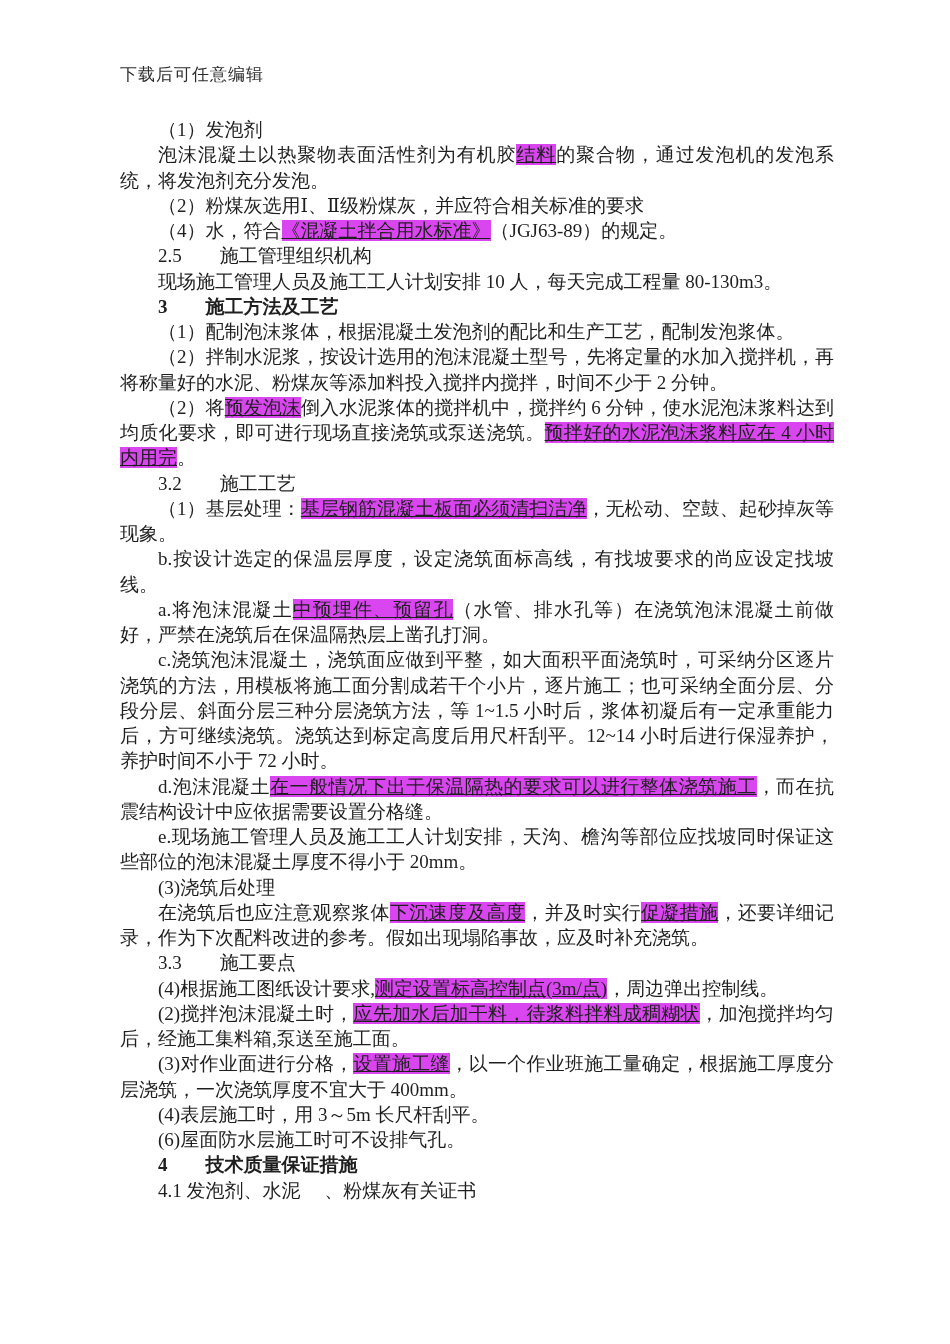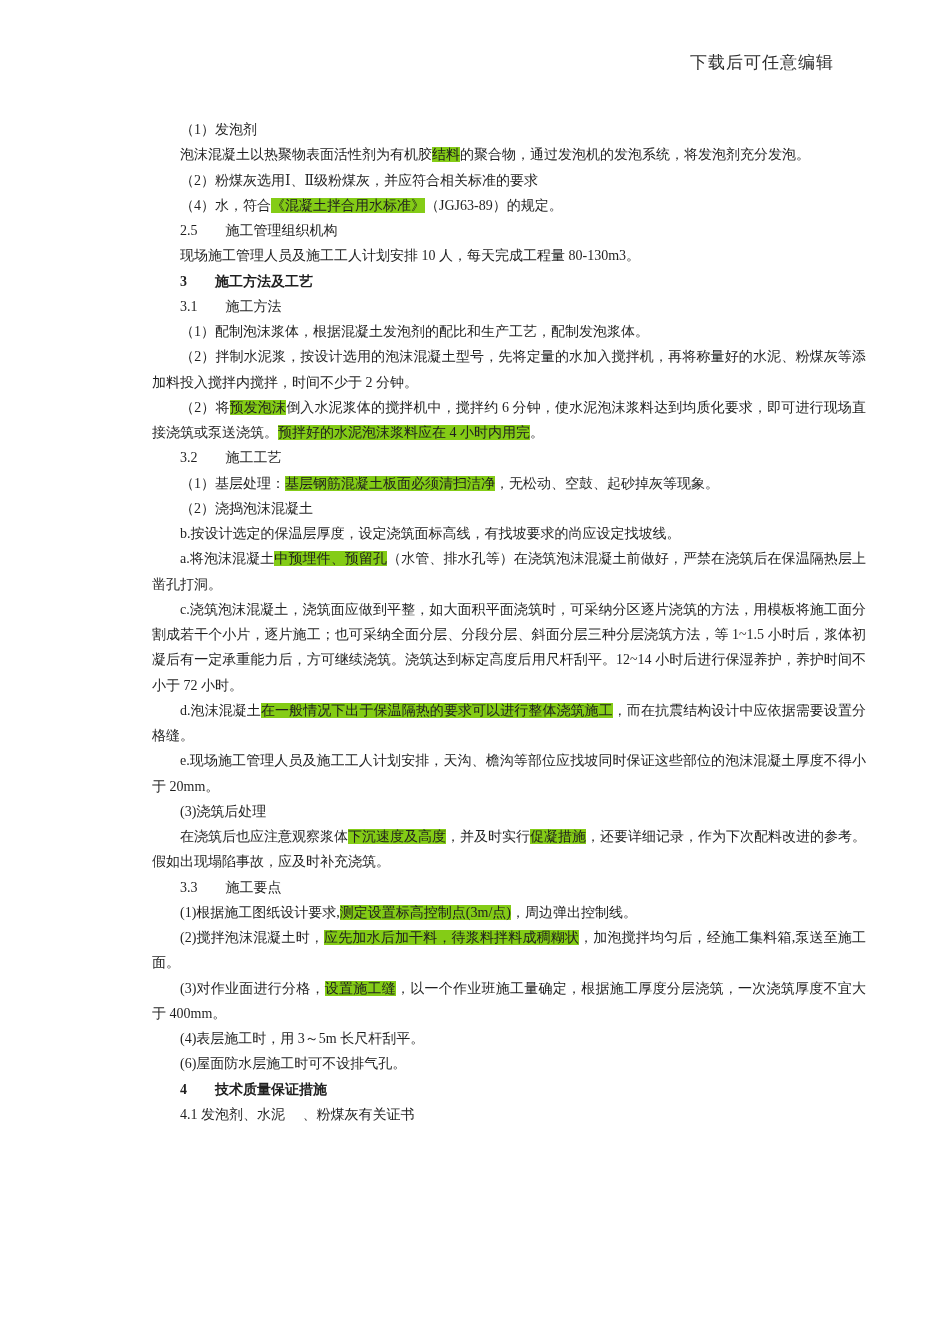--- a/index.html
+++ b/index.html
@@ -11,79 +11,77 @@
     position: relative;
     width: 950px;
     height: 1344px;
     background: #ffffff;
     overflow: hidden;
     font-family: "Liberation Serif", "DejaVu Serif", serif;
     color: #1f1f1f;
   }
   .page-header {
     position: absolute;
-    top: 51px;
+    top: 63px;
     left: 120px;
     width: 714px;
-    text-align: right;
+    text-align: left;
     font-size: 17px;
     letter-spacing: 1px;
     color: #2b2b2b;
   }
   .doc-body {
     position: absolute;
     top: 117px;
     left: 120px;
     width: 714px;
-    font-size: 14px;
+    font-size: 19px;
     line-height: 25.25px;
     text-align: justify;
-    margin-left: 32px;
   }
   .para {
     margin: 0;
     padding: 0;
     text-indent: 2em;
   }
   .para.h-bold {
     font-weight: bold;
   }
   .hl {
-    background: #84cc16;
+    background: #d946ef;
+    text-decoration: underline;
   }
 </style>
 </head>
 <body>
 
 <div class="page">
   <div class="page-header">下载后可任意编辑</div>
   <div class="doc-body" id="doc-body">
       <p class="para"><span>（1）发泡剂</span></p>
       <p class="para"><span>泡沫混凝土以热聚物表面活性剂为有机胶</span><span class="hl">结料</span><span>的聚合物，通过发泡机的发泡系统，将发泡剂充分发泡。</span></p>
       <p class="para"><span>（2）粉煤灰选用Ⅰ、Ⅱ级粉煤灰，并应符合相关标准的要求</span></p>
       <p class="para"><span>（4）水，符合</span><span class="hl">《混凝土拌合用水标准》</span><span>（JGJ63-89）的规定。</span></p>
       <p class="para"><span>2.5　　施工管理组织机构</span></p>
       <p class="para"><span>现场施工管理人员及施工工人计划安排 10 人，每天完成工程量 80-130m3。</span></p>
       <p class="para h-bold"><span>3　　施工方法及工艺</span></p>
-      <p class="para"><span>3.1　　施工方法</span></p>
       <p class="para"><span>（1）配制泡沫浆体，根据混凝土发泡剂的配比和生产工艺，配制发泡浆体。</span></p>
       <p class="para"><span>（2）拌制水泥浆，按设计选用的泡沫混凝土型号，先将定量的水加入搅拌机，再将称量好的水泥、粉煤灰等添加料投入搅拌内搅拌，时间不少于 2 分钟。</span></p>
       <p class="para"><span>（2）将</span><span class="hl">预发泡沫</span><span>倒入水泥浆体的搅拌机中，搅拌约 6 分钟，使水泥泡沫浆料达到均质化要求，即可进行现场直接浇筑或泵送浇筑。</span><span class="hl">预拌好的水泥泡沫浆料应在 4 小时内用完</span><span>。</span></p>
       <p class="para"><span>3.2　　施工工艺</span></p>
       <p class="para"><span>（1）基层处理：</span><span class="hl">基层钢筋混凝土板面必须清扫洁净</span><span>，无松动、空鼓、起砂掉灰等现象。</span></p>
-      <p class="para"><span>（2）浇捣泡沫混凝土</span></p>
       <p class="para"><span>b.按设计选定的保温层厚度，设定浇筑面标高线，有找坡要求的尚应设定找坡线。</span></p>
       <p class="para"><span>a.将泡沫混凝土</span><span class="hl">中预埋件、预留孔</span><span>（水管、排水孔等）在浇筑泡沫混凝土前做好，严禁在浇筑后在保温隔热层上凿孔打洞。</span></p>
       <p class="para"><span>c.浇筑泡沫混凝土，浇筑面应做到平整，如大面积平面浇筑时，可采纳分区逐片浇筑的方法，用模板将施工面分割成若干个小片，逐片施工；也可采纳全面分层、分段分层、斜面分层三种分层浇筑方法，等 1~1.5 小时后，浆体初凝后有一定承重能力后，方可继续浇筑。浇筑达到标定高度后用尺杆刮平。12~14 小时后进行保湿养护，养护时间不小于 72 小时。</span></p>
       <p class="para"><span>d.泡沫混凝土</span><span class="hl">在一般情况下出于保温隔热的要求可以进行整体浇筑施工</span><span>，而在抗震结构设计中应依据需要设置分格缝。</span></p>
       <p class="para"><span>e.现场施工管理人员及施工工人计划安排，天沟、檐沟等部位应找坡同时保证这些部位的泡沫混凝土厚度不得小于 20mm。</span></p>
       <p class="para"><span>(3)浇筑后处理</span></p>
       <p class="para"><span>在浇筑后也应注意观察浆体</span><span class="hl">下沉速度及高度</span><span>，并及时实行</span><span class="hl">促凝措施</span><span>，还要详细记录，作为下次配料改进的参考。假如出现塌陷事故，应及时补充浇筑。</span></p>
       <p class="para"><span>3.3　　施工要点</span></p>
-      <p class="para"><span>(1)根据施工图纸设计要求,</span><span class="hl">测定设置标高控制点(3m/点)</span><span>，周边弹出控制线。</span></p>
+      <p class="para"><span>(4)根据施工图纸设计要求,</span><span class="hl">测定设置标高控制点(3m/点)</span><span>，周边弹出控制线。</span></p>
       <p class="para"><span>(2)搅拌泡沫混凝土时，</span><span class="hl">应先加水后加干料，待浆料拌料成稠糊状</span><span>，加泡搅拌均匀后，经施工集料箱,泵送至施工面。</span></p>
       <p class="para"><span>(3)对作业面进行分格，</span><span class="hl">设置施工缝</span><span>，以一个作业班施工量确定，根据施工厚度分层浇筑，一次浇筑厚度不宜大于 400mm。</span></p>
       <p class="para"><span>(4)表层施工时，用 3～5m 长尺杆刮平。</span></p>
       <p class="para"><span>(6)屋面防水层施工时可不设排气孔。</span></p>
       <p class="para h-bold"><span>4　　技术质量保证措施</span></p>
       <p class="para"><span>4.1 发泡剂、水泥　 、粉煤灰有关证书</span></p>
     </div>
 </div>
 
 </body></html>

